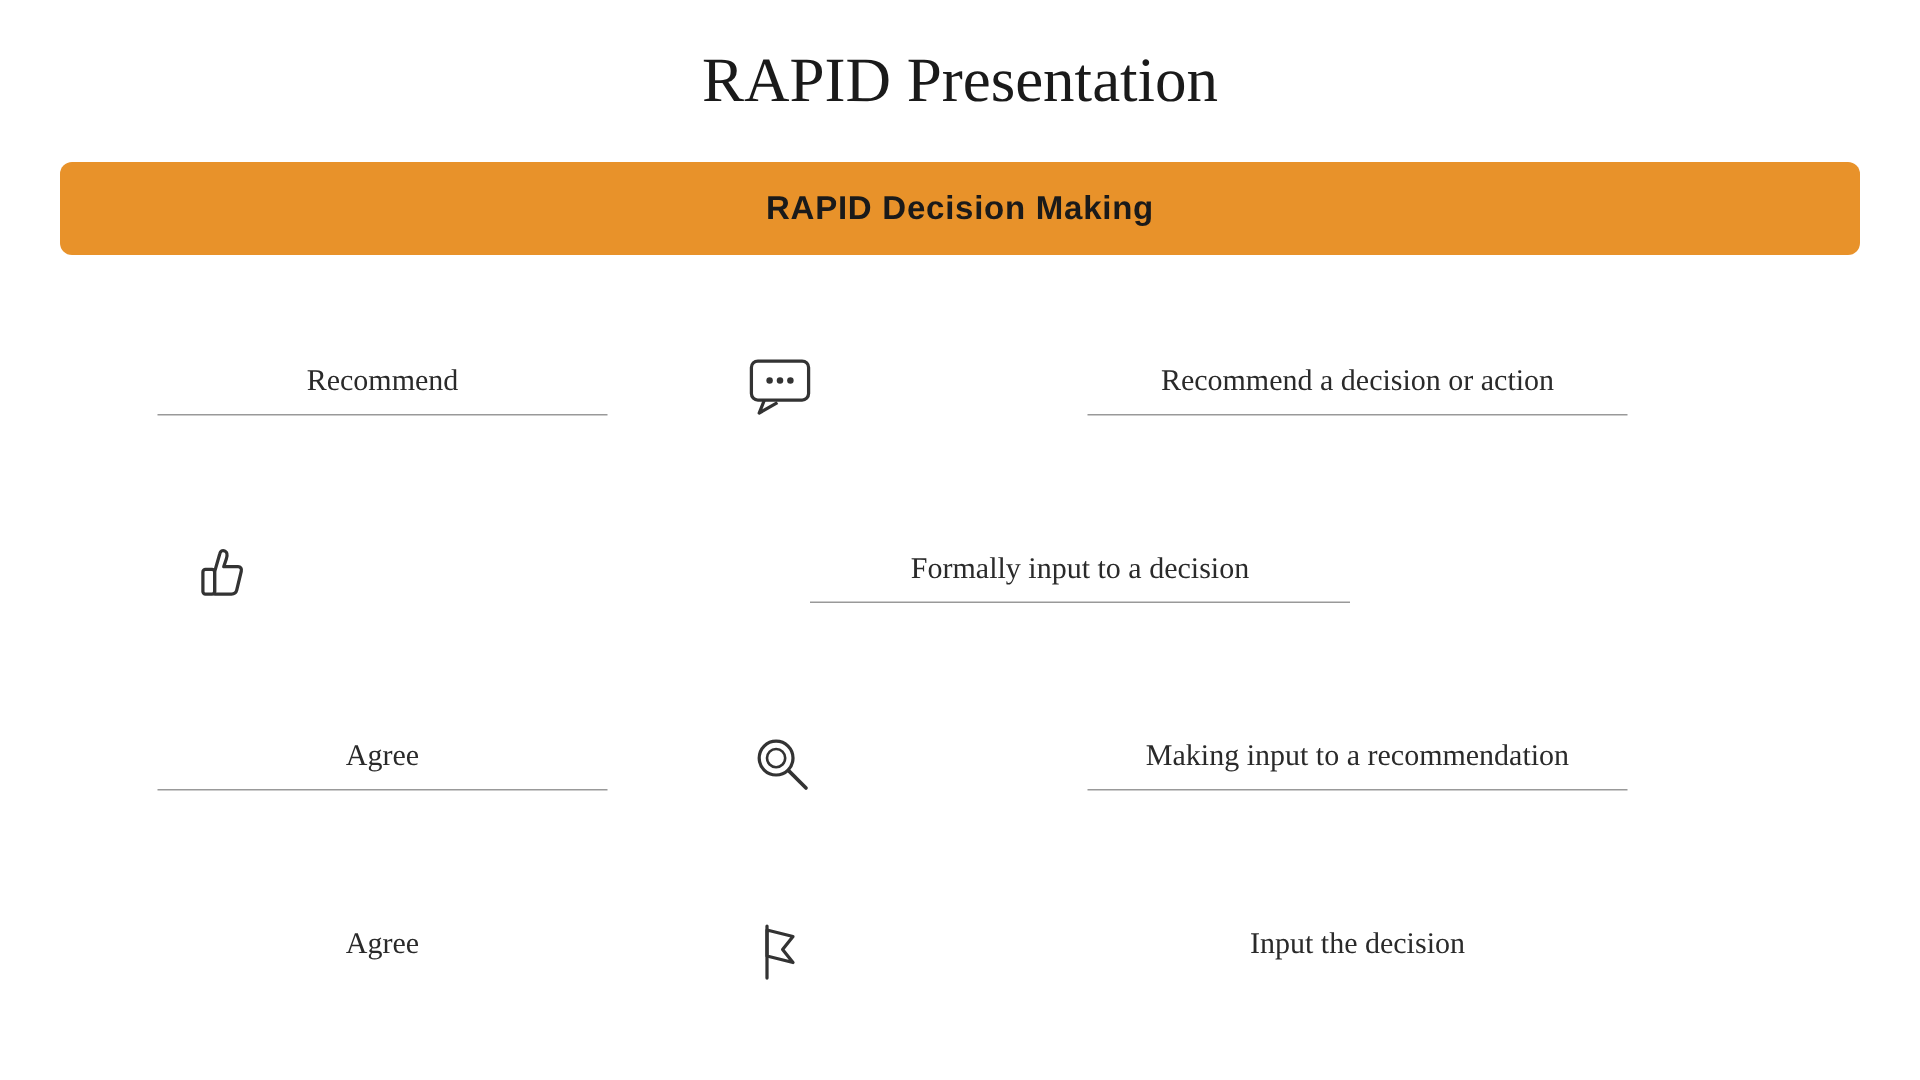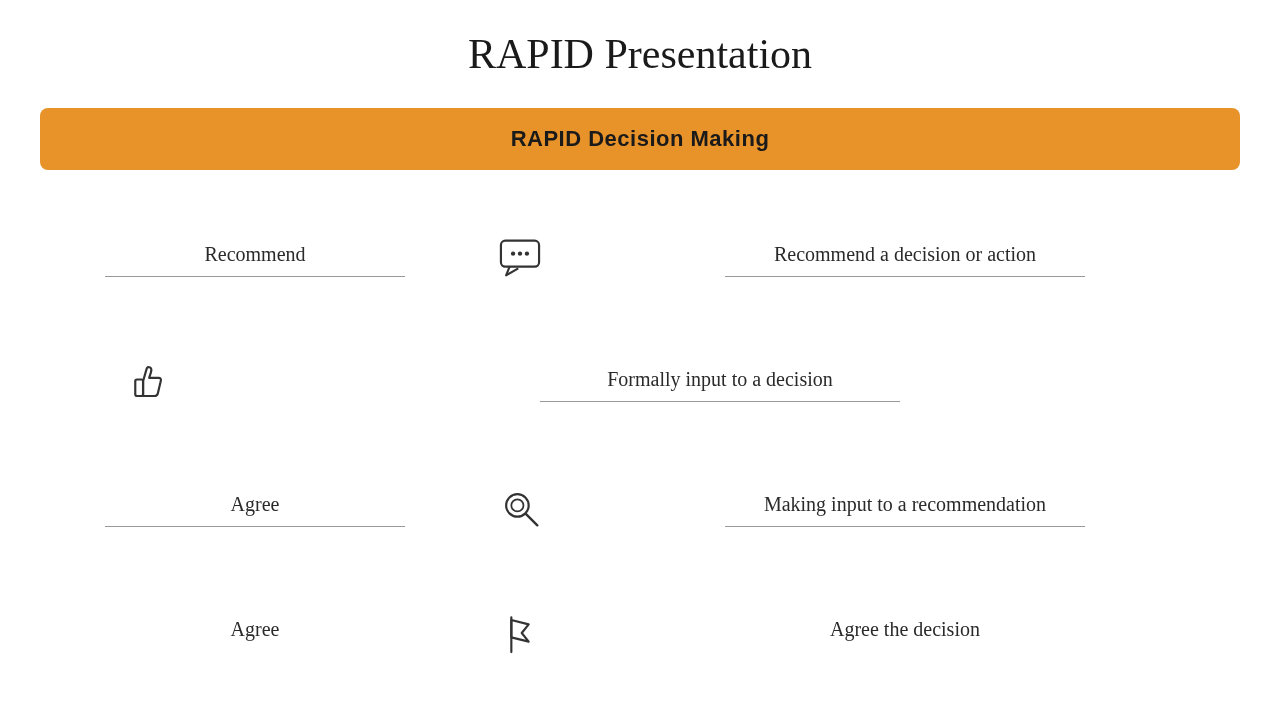--- a/index.html
+++ b/index.html
@@ -187,18 +187,18 @@
       <div class="left-section">
         <span class="left-label">Agree</span>
       </div>
       <div class="middle-icon-col">
         <svg class="icon-svg" viewBox="0 0 60 60" fill="none" xmlns="http://www.w3.org/2000/svg">
           <line x1="20" y1="12" x2="20" y2="52" stroke="#333" stroke-width="2.5" stroke-linecap="round"></line>
           <path d="M20 15 L40 20 L32 30 L40 40 L20 35 Z" stroke="#333" stroke-width="2.5" fill="none" stroke-linejoin="round"></path>
         </svg>
       </div>
       <div class="right-section">
-        <span class="right-label">Agree the decision</span>
+        <span class="right-label">Input the decision</span>
       </div>
     </div>
 
   </div>
 </div>
 
 </body></html>

